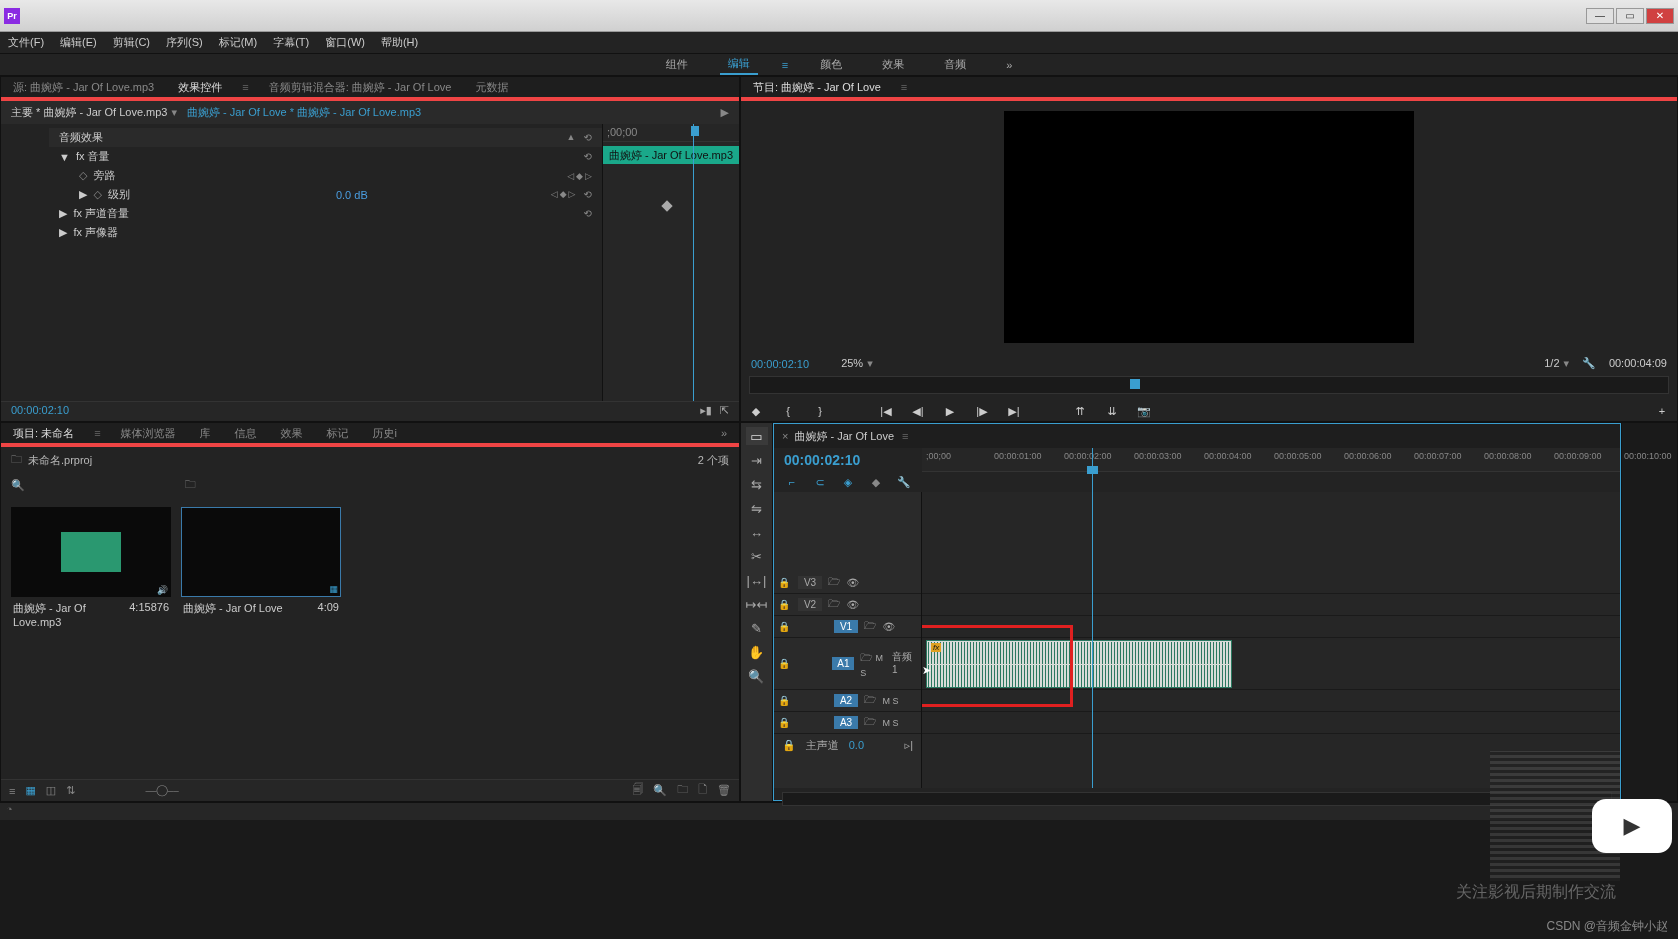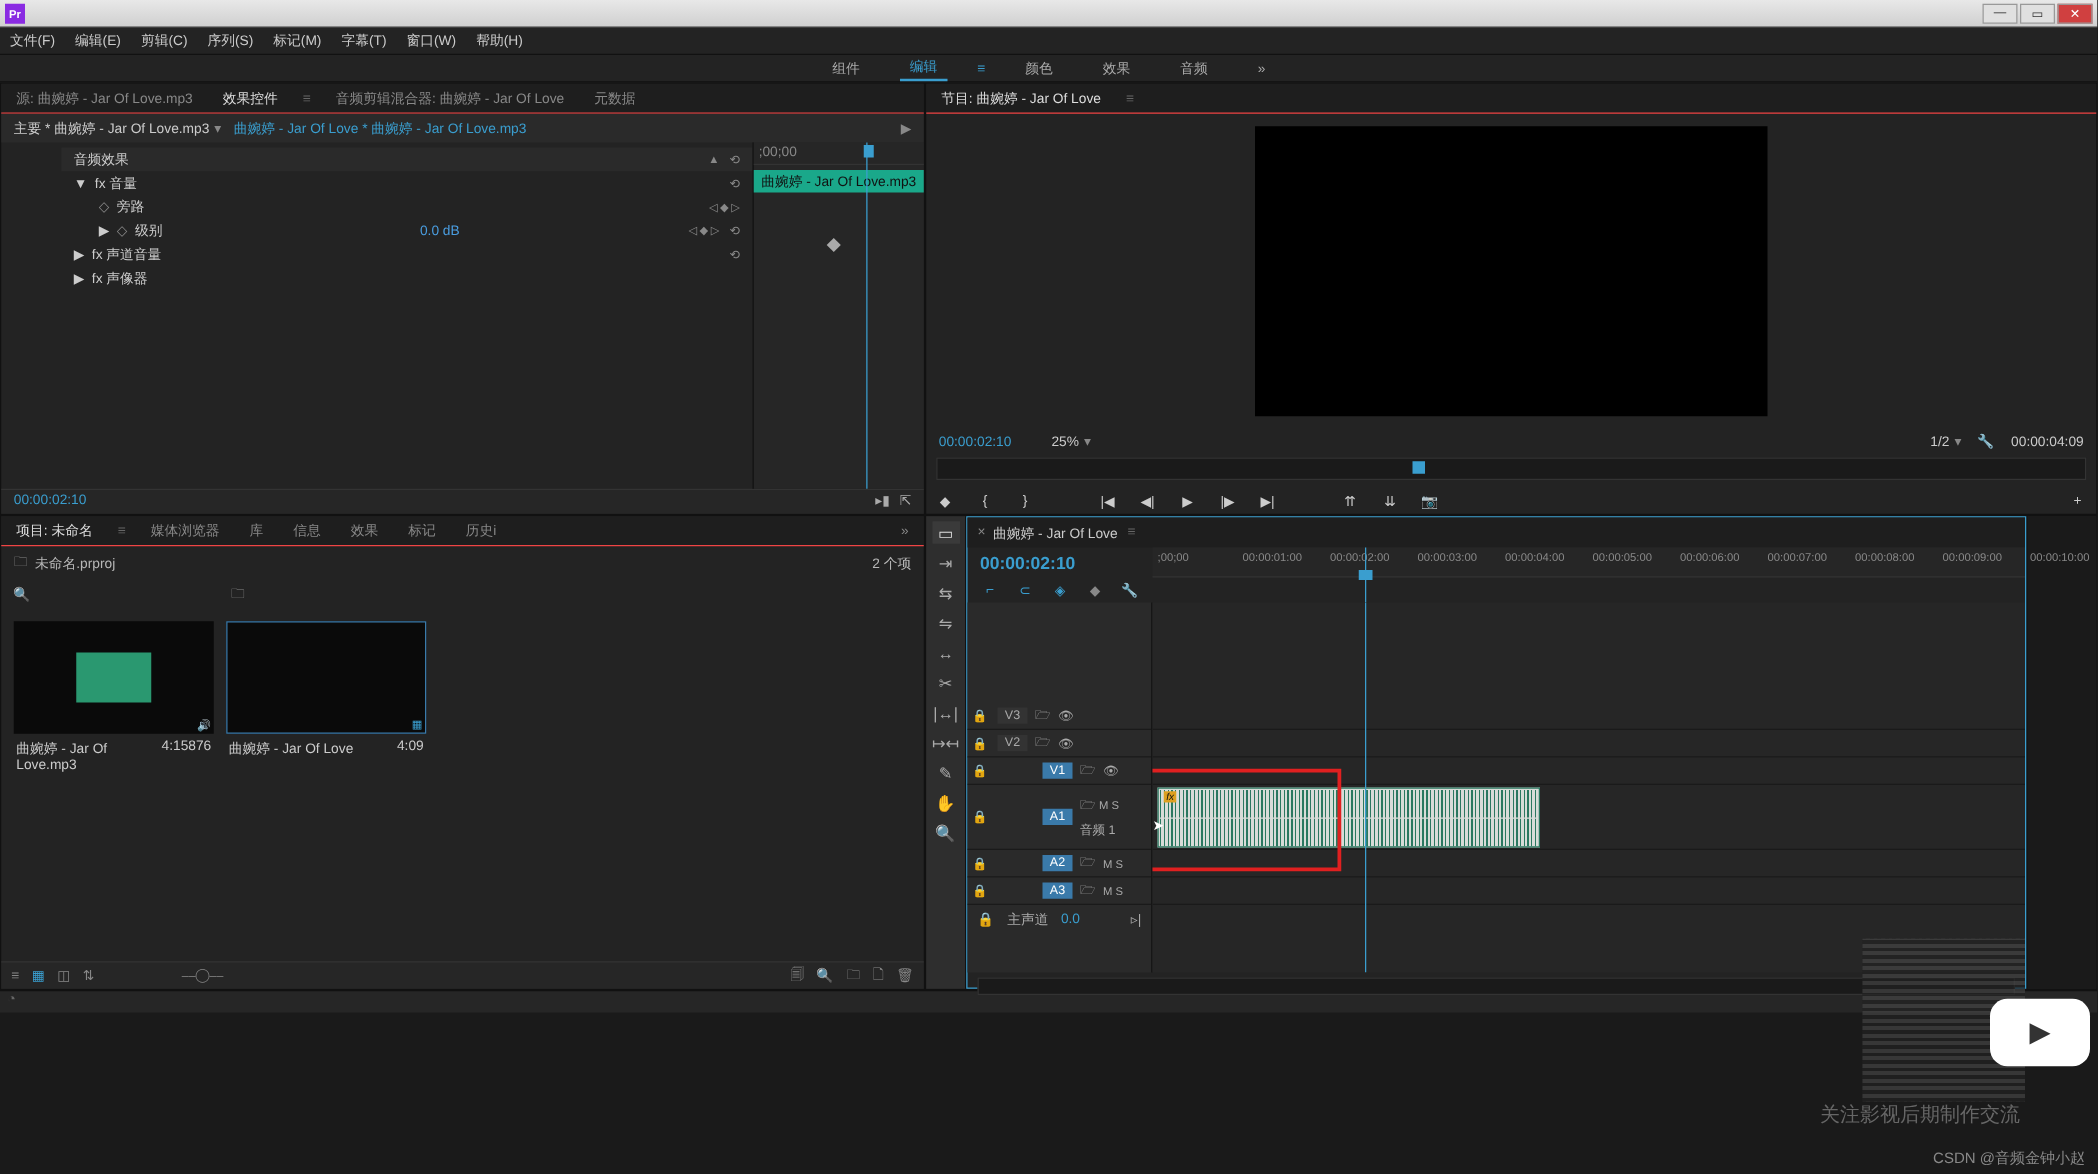--- a/index.html
+++ b/index.html
@@ -1,29 +1,29 @@
 <!DOCTYPE html>
 <html><head>
 <meta charset="utf-8">
 <style>
 * { margin: 0; padding: 0; box-sizing: border-box; font-family: "Microsoft YaHei", Arial, sans-serif; }
 body { background: #1a1a1a; color: #b8b8b8; font-size: 11px; width: 1678px; height: 939px; overflow: hidden; position: relative; }
-.titlebar { background: linear-gradient(#e8e8e8, #d0d0d0); height: 22px; display: flex; align-items: center; padding: 0 4px; color: #333; border-bottom: 1px solid #999; justify-content: space-between; }
+.titlebar { background: linear-gradient(#e8e8e8, #d0d0d0); height: 32px; display: flex; align-items: center; padding: 0 4px; color: #333; border-bottom: 1px solid #999; justify-content: space-between; }
 .titlebar .icon-pr { width: 16px; height: 16px; background: #8a2be2; color: white; font-size: 9px; font-weight: bold; display: flex; align-items: center; justify-content: center; margin-right: 6px; }
 .winbtns { margin-left: auto; display: flex; gap: 2px; }
 .winbtn { width: 28px; height: 16px; background: #e0e0e0; border: 1px solid #999; display: flex; align-items: center; justify-content: center; font-size: 10px; }
 .winbtn.close { background: #d04040; color: white; }
 .menubar { background: #232323; height: 22px; display: flex; align-items: center; padding: 0 8px; gap: 16px; color: #ccc; border-bottom: 1px solid #111; }
 .workspacebar { background: #232323; height: 22px; display: flex; align-items: center; justify-content: center; gap: 24px; color: #aaa; border-bottom: 1px solid #111; }
 .workspacebar .ws { padding: 2px 8px; cursor: pointer; }
 .workspacebar .ws.active { color: #e0e0e0; border-bottom: 2px solid #3a9ecf; }
 .workspacebar .ws.highlight { color: #3a9ecf; }
 .main { display: grid; grid-template-columns: 740px 1fr; grid-template-rows: 346px 1fr; height: 726px; }
 .panel { background: #232323; border: 1px solid #111; position: relative; }
-.tabstrip { display: flex; align-items: center; height: 24px; background: #1e1e1e; border-bottom: 1px solid #ef4444; padding: 0 8px; gap: 16px; color: #888; }
+.tabstrip { display: flex; align-items: center; height: 24px; background: #1e1e1e; border-bottom: 4px solid #ef4444; padding: 0 8px; gap: 16px; color: #888; }
 .tabstrip .tab { cursor: pointer; padding: 2px 4px; }
 .tabstrip .tab.active { color: #ddd; }
 
 .effectctrl { display: flex; height: calc(100% - 24px); flex-direction: column; text-align: right; }
 .ec-header { display: flex; align-items: center; padding: 4px 10px; color: #ccc; background: #2a2a2a; }
 .ec-header .link-active { color: #3a9ecf; }
 .ec-body { display: flex; flex: 1; padding-left: 48px; }
 .ec-left { width: 555px; padding: 4px 0; }
 .ec-row { display: flex; align-items: center; padding: 2px 10px; gap: 6px; color: #ccc; }
 .ec-row .carets { margin-left: auto; display: flex; gap: 2px; font-size: 9px; color: #888; }
@@ -378,21 +378,21 @@
               </div>
             <div class="trackrow">
                 <span class="lock">🔒</span>
                 <span class="tag active">V1</span>
                 <span>🗁</span>
                 <span>👁</span>
               </div>
             <div class="trackrow a1-big">
                 <span class="lock">🔒</span>
                 <span class="tag active">A1</span>
-              <div style="display:flex;flex-direction:column;gap:4px;">
+              <div style="display:flex;flex-direction:row;gap:4px;">
                 <span><span>🗁</span> <span class="ms">M  S</span></span>
                 <span>音频 1</span>
               </div>
             </div>
             <div class="trackrow">
                 <span class="lock">🔒</span>
                 <span class="tag active">A2</span>
                 <span>🗁</span>
                 <span class="ms">M  S</span>
               </div>

